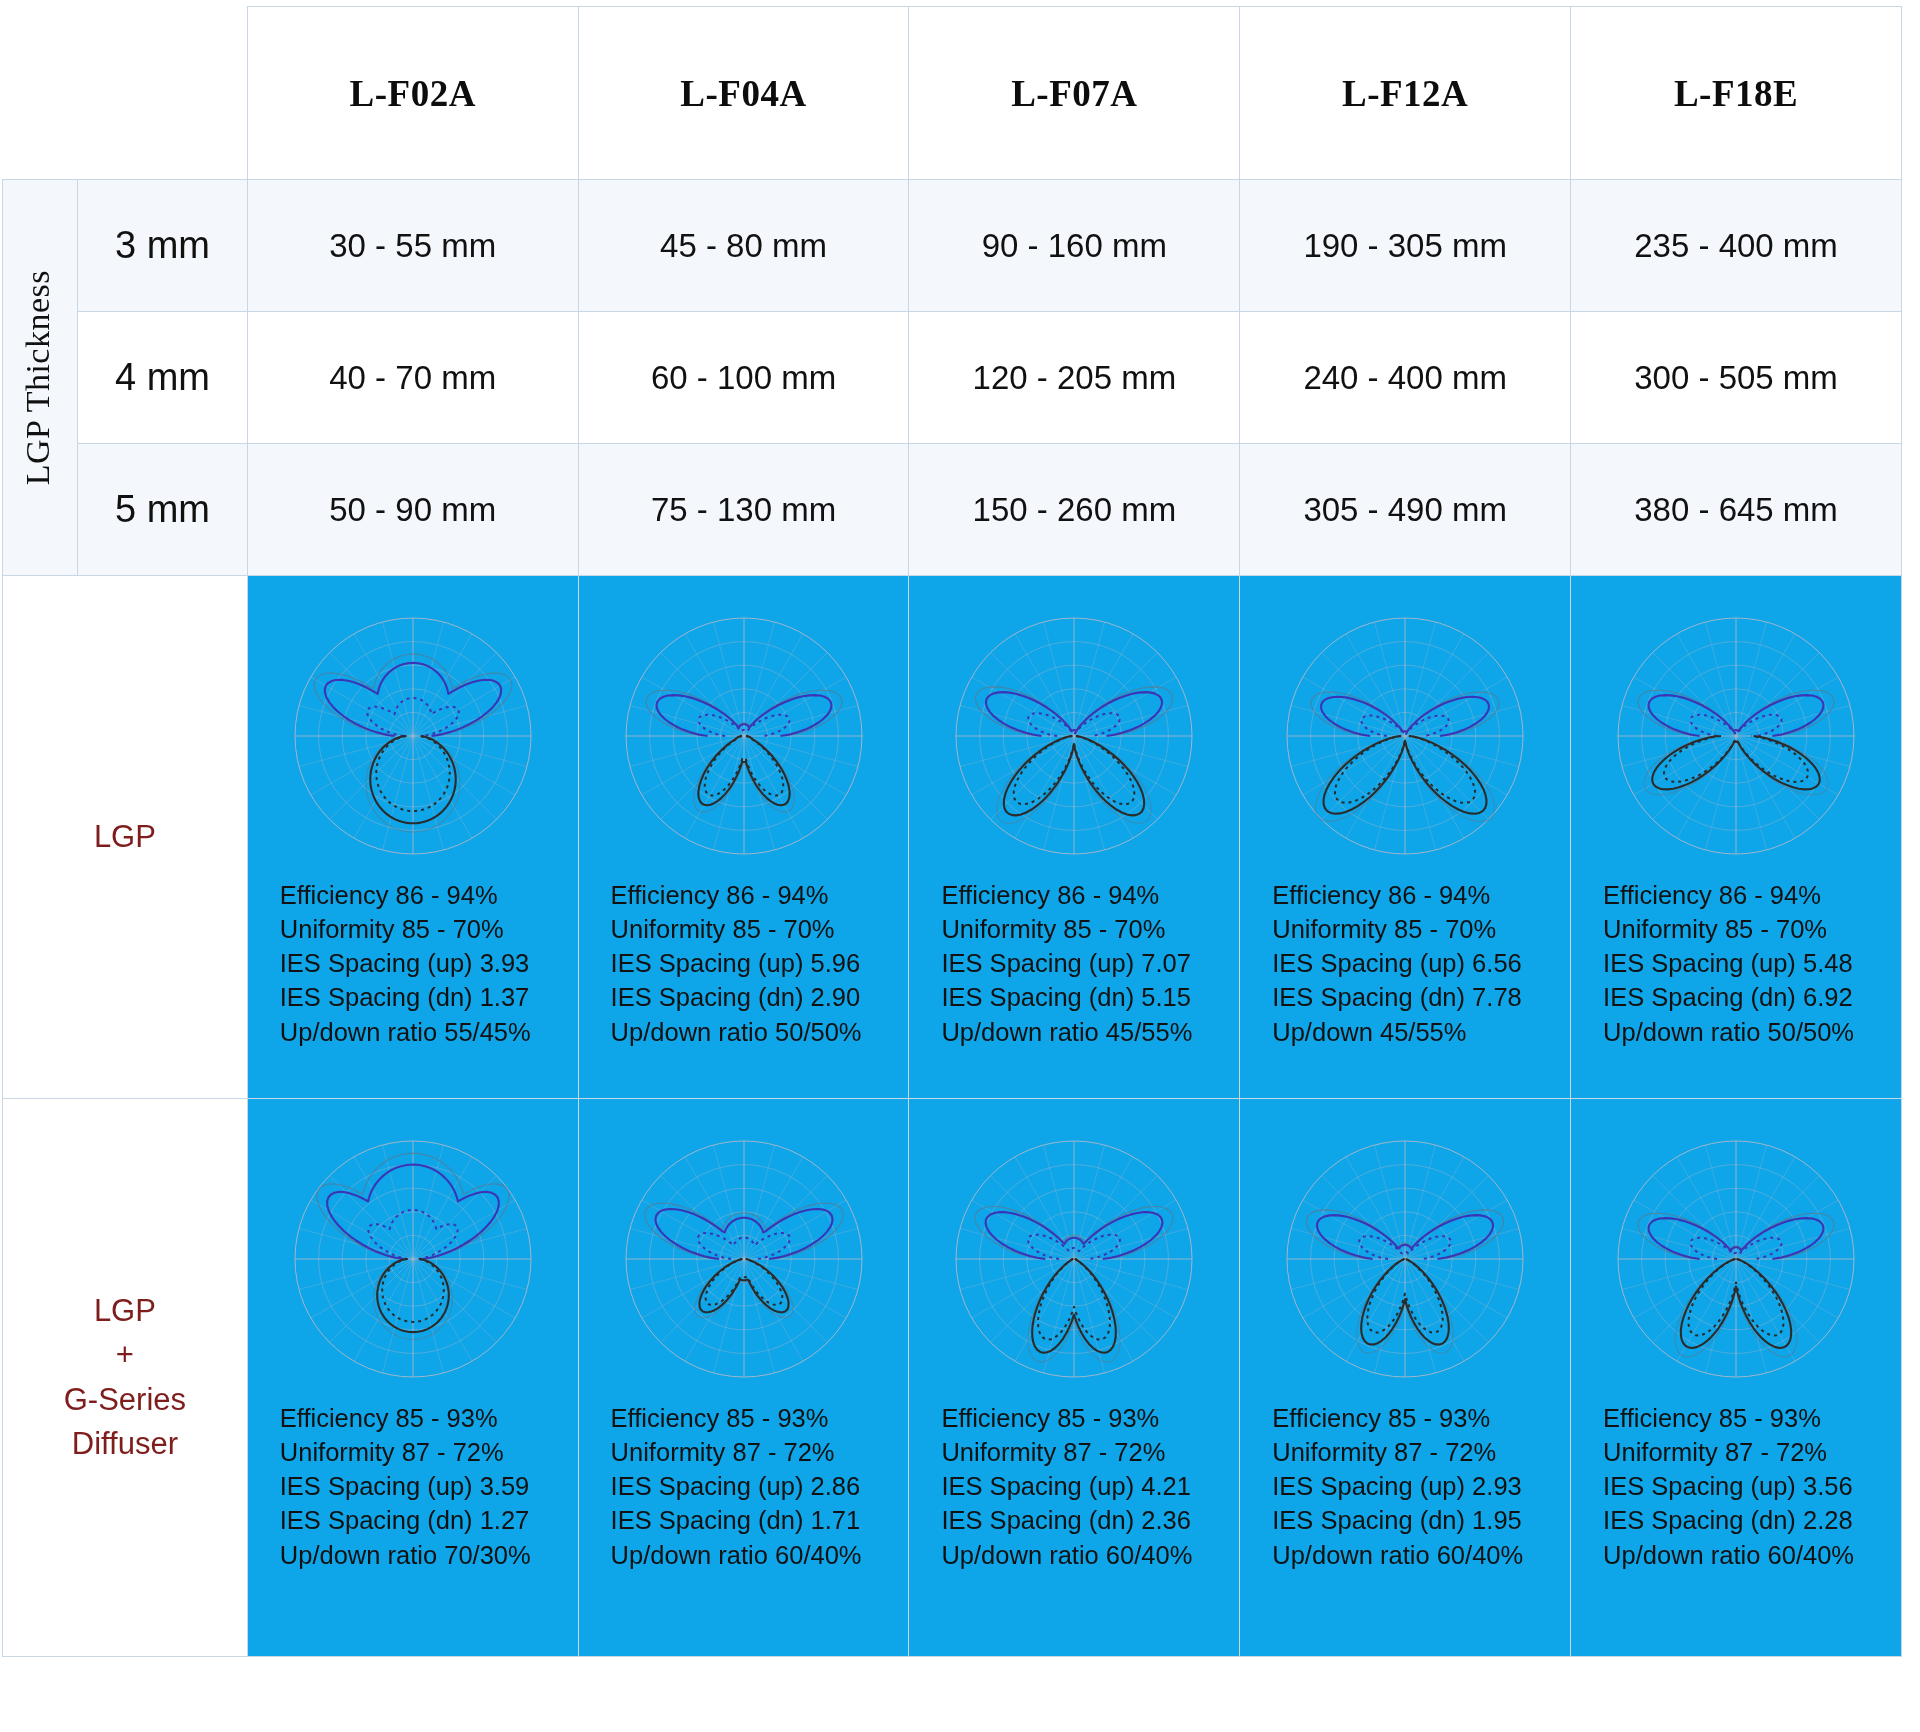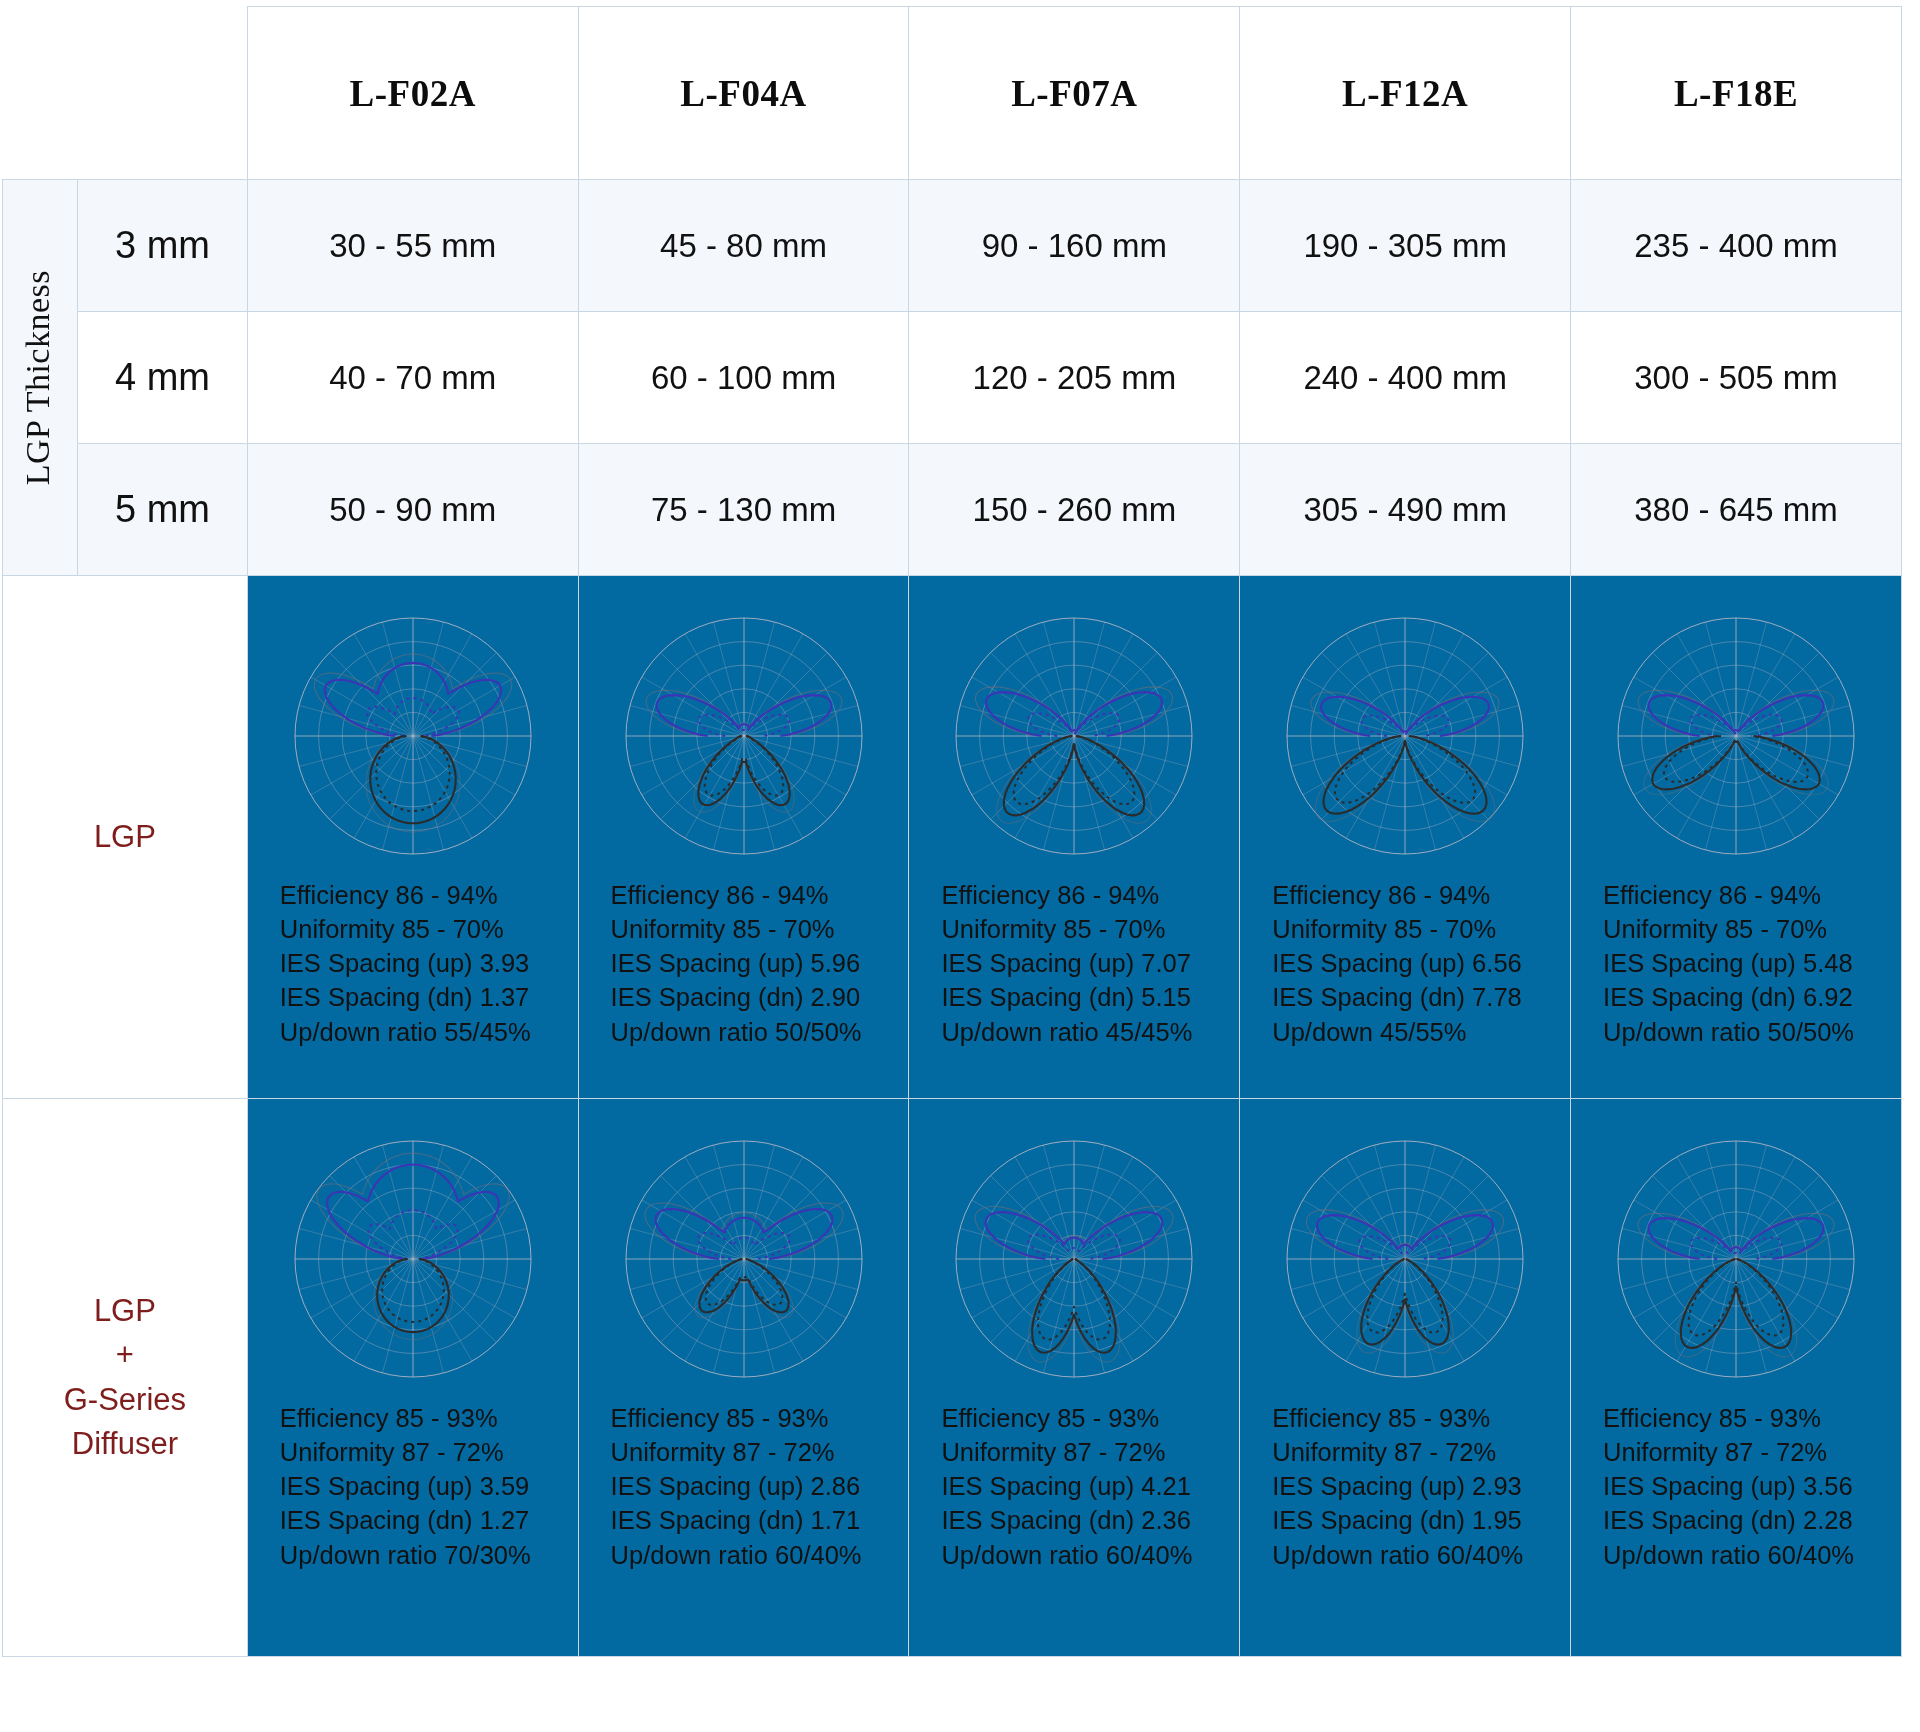--- a/index.html
+++ b/index.html
@@ -92,21 +92,21 @@
   
   .sec-label-cell {
     background: #ffffff;
     font-size: 31px;
     line-height: 1.42;
     color: #7f1d1d;
     vertical-align: middle;
   }
 
   .chart-cell {
-    background: #0369a1;
+    background: #0ea5e9;
     vertical-align: top;
     padding: 0;
   }
 
   .cellbox {
     display: flex;
     flex-direction: column;
     align-items: center;
     height: 100%;
     box-sizing: border-box;
@@ -347,21 +347,21 @@
                   <path d="M 107.10,124.00 L 102.60,123.25 L 98.49,122.22 L 94.60,120.91 L 90.93,119.35 L 87.57,117.58 L 84.61,115.63 L 82.12,113.56 L 80.20,111.44 L 78.90,109.35 L 78.27,107.35 L 78.31,105.54 L 79.03,103.98 L 80.37,102.72 L 82.29,101.82 L 84.69,101.31 L 87.48,101.18 L 90.56,101.45 L 93.82,102.07 L 97.15,103.02 L 100.45,104.24 L 103.65,105.67 L 106.66,107.26 L 109.45,108.93 L 111.96,110.63 L 114.19,112.31 L 116.13,113.93 L 117.78,115.45 L 119.17,116.83 L 120.30,118.08 L 121.22,119.18 L 121.94,120.13 L 122.50,120.93 L 122.87,121.46 L 122.94,121.38 L 123.02,121.31 L 123.10,121.24 L 123.19,121.18 L 123.28,121.12 L 123.38,121.07 L 123.48,121.03 L 123.58,120.99 L 123.68,120.97 L 123.79,120.95 L 123.89,120.94 L 124.00,120.93 L 124.11,120.94 L 124.21,120.95 L 124.32,120.97 L 124.42,120.99 L 124.52,121.03 L 124.62,121.07 L 124.72,121.12 L 124.81,121.18 L 124.90,121.24 L 124.98,121.31 L 125.06,121.38 L 125.13,121.46 L 125.50,120.93 L 126.06,120.13 L 126.78,119.18 L 127.70,118.08 L 128.83,116.83 L 130.22,115.45 L 131.87,113.93 L 133.81,112.31 L 136.04,110.63 L 138.55,108.93 L 141.34,107.26 L 144.35,105.67 L 147.55,104.24 L 150.85,103.02 L 154.18,102.07 L 157.44,101.45 L 160.52,101.18 L 163.31,101.31 L 165.71,101.82 L 167.63,102.72 L 168.97,103.98 L 169.69,105.54 L 169.73,107.35 L 169.10,109.35 L 167.80,111.44 L 165.88,113.56 L 163.39,115.63 L 160.43,117.58 L 157.07,119.35 L 153.40,120.91 L 149.51,122.22 L 145.40,123.25 L 140.90,124.00" fill="none" stroke="#3b35b5" stroke-width="2" stroke-dasharray="3 4" stroke-linejoin="round"></path>
                   <path d="M 122.21,124.00 L 121.33,124.09 L 120.24,124.26 L 118.89,124.54 L 117.21,124.95 L 115.17,125.56 L 112.74,126.39 L 109.87,127.52 L 106.55,129.00 L 102.80,130.89 L 98.63,133.23 L 94.09,136.09 L 89.25,139.47 L 84.22,143.40 L 79.11,147.87 L 74.07,152.83 L 69.26,158.21 L 64.84,163.90 L 60.98,169.79 L 57.83,175.70 L 55.51,181.47 L 54.13,186.91 L 53.76,191.83 L 54.42,196.05 L 56.09,199.42 L 58.71,201.81 L 62.17,203.14 L 66.35,203.35 L 71.09,202.44 L 76.22,200.47 L 81.55,197.52 L 86.93,193.71 L 92.20,189.20 L 97.22,184.15 L 101.88,178.74 L 106.11,173.15 L 109.86,167.53 L 113.09,162.04 L 115.82,156.80 L 118.07,151.90 L 119.87,147.42 L 121.27,143.40 L 122.33,139.85 L 123.11,136.78 L 123.64,134.17 L 124.00,131.99 L 124.36,134.17 L 124.89,136.78 L 125.67,139.85 L 126.73,143.40 L 128.13,147.42 L 129.93,151.90 L 132.18,156.80 L 134.91,162.04 L 138.14,167.53 L 141.89,173.15 L 146.12,178.74 L 150.78,184.15 L 155.80,189.20 L 161.07,193.71 L 166.45,197.52 L 171.78,200.47 L 176.91,202.44 L 181.65,203.35 L 185.83,203.14 L 189.29,201.81 L 191.91,199.42 L 193.58,196.05 L 194.24,191.83 L 193.87,186.91 L 192.49,181.47 L 190.17,175.70 L 187.02,169.79 L 183.16,163.90 L 178.74,158.21 L 173.93,152.83 L 168.89,147.87 L 163.78,143.40 L 158.75,139.47 L 153.91,136.09 L 149.37,133.23 L 145.20,130.89 L 141.45,129.00 L 138.13,127.52 L 135.26,126.39 L 132.83,125.56 L 130.79,124.95 L 129.11,124.54 L 127.76,124.26 L 126.67,124.09 L 125.79,124.00" fill="none" stroke="#2b2b2b" stroke-width="2.1" stroke-linejoin="round"></path>
                   <path d="M 122.46,124.00 L 121.70,124.08 L 120.77,124.23 L 119.60,124.46 L 118.16,124.82 L 116.41,125.34 L 114.31,126.06 L 111.85,127.03 L 109.00,128.30 L 105.77,129.92 L 102.18,131.94 L 98.27,134.39 L 94.11,137.31 L 89.79,140.69 L 85.39,144.53 L 81.06,148.79 L 76.92,153.42 L 73.12,158.32 L 69.80,163.38 L 67.09,168.46 L 65.10,173.42 L 63.91,178.10 L 63.60,182.33 L 64.16,185.96 L 65.60,188.86 L 67.85,190.92 L 70.83,192.06 L 74.42,192.24 L 78.50,191.46 L 82.91,189.76 L 87.50,187.23 L 92.12,183.95 L 96.65,180.07 L 100.97,175.73 L 104.98,171.08 L 108.62,166.27 L 111.84,161.44 L 114.62,156.72 L 116.97,152.21 L 118.90,148.00 L 120.45,144.14 L 121.66,140.68 L 122.57,137.63 L 123.23,134.99 L 123.69,132.75 L 124.00,130.87 L 124.31,132.75 L 124.77,134.99 L 125.43,137.63 L 126.34,140.68 L 127.55,144.14 L 129.10,148.00 L 131.03,152.21 L 133.38,156.72 L 136.16,161.44 L 139.38,166.27 L 143.02,171.08 L 147.03,175.73 L 151.35,180.07 L 155.88,183.95 L 160.50,187.23 L 165.09,189.76 L 169.50,191.46 L 173.58,192.24 L 177.17,192.06 L 180.15,190.92 L 182.40,188.86 L 183.84,185.96 L 184.40,182.33 L 184.09,178.10 L 182.90,173.42 L 180.91,168.46 L 178.20,163.38 L 174.88,158.32 L 171.08,153.42 L 166.94,148.79 L 162.61,144.53 L 158.21,140.69 L 153.89,137.31 L 149.73,134.39 L 145.82,131.94 L 142.23,129.92 L 139.00,128.30 L 136.15,127.03 L 133.69,126.06 L 131.59,125.34 L 129.84,124.82 L 128.40,124.46 L 127.23,124.23 L 126.30,124.08 L 125.54,124.00" fill="none" stroke="#2b2b2b" stroke-width="2" stroke-dasharray="3 4" stroke-linejoin="round"></path>
                 </svg>
               </div>
             <div class="stats">
               <div>Efficiency 86 - 94%</div>
               <div>Uniformity 85 - 70%</div>
               <div>IES Spacing (up) 7.07</div>
               <div>IES Spacing (dn) 5.15</div>
-              <div>Up/down ratio 45/45%</div>
+              <div>Up/down ratio 45/55%</div>
             </div>
           </div>
         </td>
         <td class="chart-cell">
           <div class="cellbox">
             <div class="polar-wrap">
                 <svg width="248" height="248" viewBox="0 0 248 248" xmlns="http://www.w3.org/2000/svg">
                   <circle cx="124" cy="124" r="118" fill="none" stroke="#b9b9c4" stroke-width="1" opacity="0.85"></circle>
                   <circle cx="124" cy="124" r="23.60" fill="none" stroke="#b9b9c4" stroke-width="0.7" opacity="0.55"></circle>
                   <circle cx="124" cy="124" r="47.20" fill="none" stroke="#b9b9c4" stroke-width="0.7" opacity="0.55"></circle>

